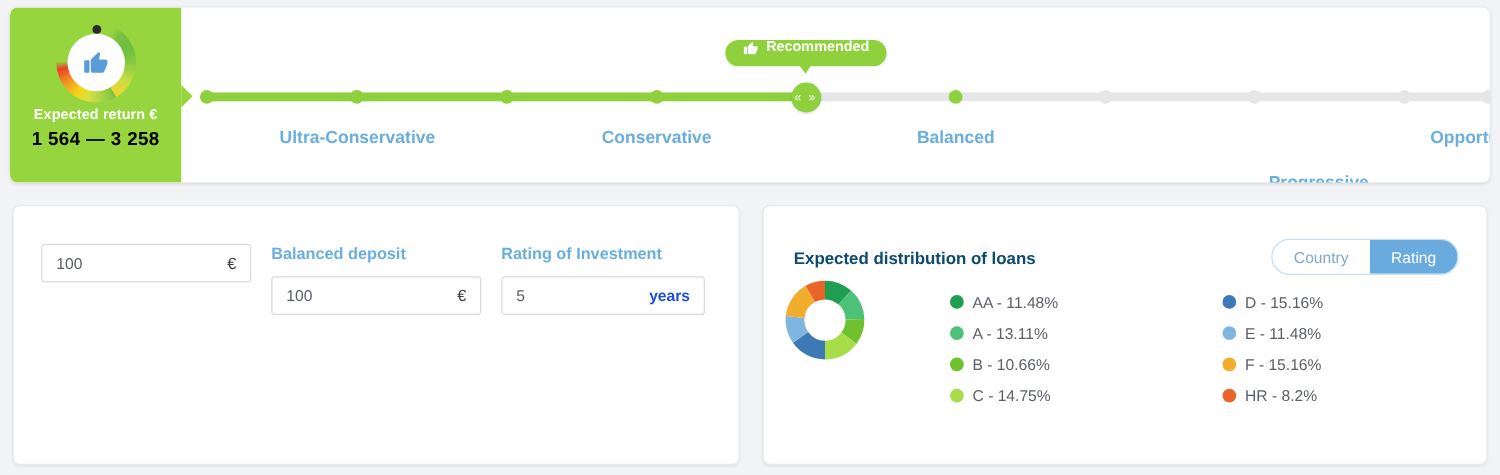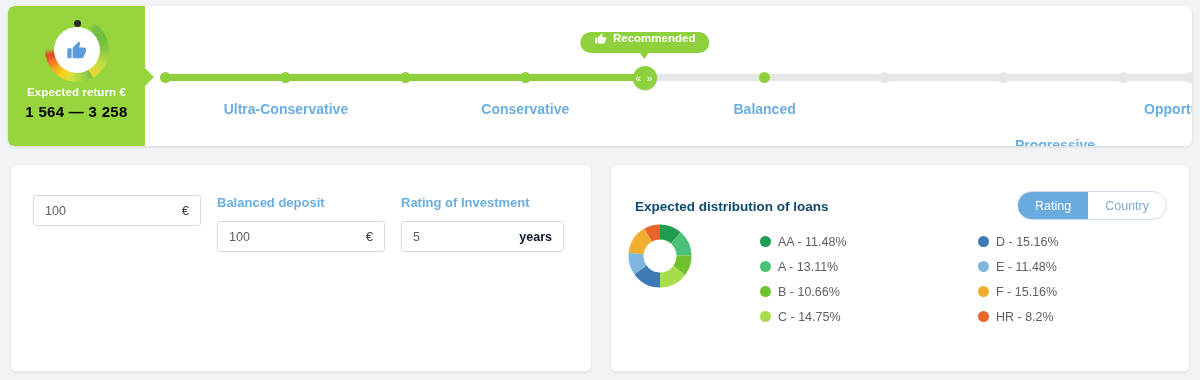--- a/index.html
+++ b/index.html
@@ -223,21 +223,21 @@
     font-family: "Liberation Sans", sans-serif;
     font-size: 12.5px;
     color: #5a5f66;
     padding-left: 11px;
     width: 100%;
   }
   .field-suffix {
     position: absolute;
     right: 11px;
     font-size: 12.5px;
-    color: #0f172a;
+    color: #1d4ed8;
     font-weight: bold;
   }
   .field-suffix.euro { font-weight: normal; color: #3c4046; font-size: 13px; }
 
   .dist-title {
     position: absolute;
     left: 24px; top: 34px;
     font-size: 13.5px;
     font-weight: bold;
     color: #0c4a6e;
@@ -366,22 +366,22 @@
           <input class="field-input" placeholder="5" value="5" style="">
           <span class="field-suffix">years</span>
         </div>
       </div>
     </div>
 </div>
 
 <div class="bottom-right">
   <div class="dist-title">Expected distribution of loans</div>
   <div class="toggle" id="toggle">
+      <div class="toggle-btn">Country</div>
       <div class="toggle-btn active">Rating</div>
-      <div class="toggle-btn">Country</div>
     </div>
 </div>
 
 <div class="donut">
   <svg width="64" height="64" viewBox="0 0 64 64" id="donut-svg">
       <path d="M 32 8 A 24 24 0 0 1 47.848849425214325 13.977403852472207" stroke="#1f9e52" stroke-width="15" fill="none"></path>
       <path d="M 47.848849425214325 13.977403852472207 A 24 24 0 0 1 55.992036853998805 31.381802946979533" stroke="#4ec178" stroke-width="15" fill="none"></path>
       <path d="M 55.992036853998805 31.381802946979533 A 24 24 0 0 1 51.19243180369017 46.410085407821214" stroke="#6fc22e" stroke-width="15" fill="none"></path>
       <path d="M 51.19243180369017 46.410085407821214 A 24 24 0 0 1 32 56" stroke="#a8dd4a" stroke-width="15" fill="none"></path>
       <path d="M 32 56 A 24 24 0 0 1 12.442758188129925 45.910941474682474" stroke="#3d7ab5" stroke-width="15" fill="none"></path>

